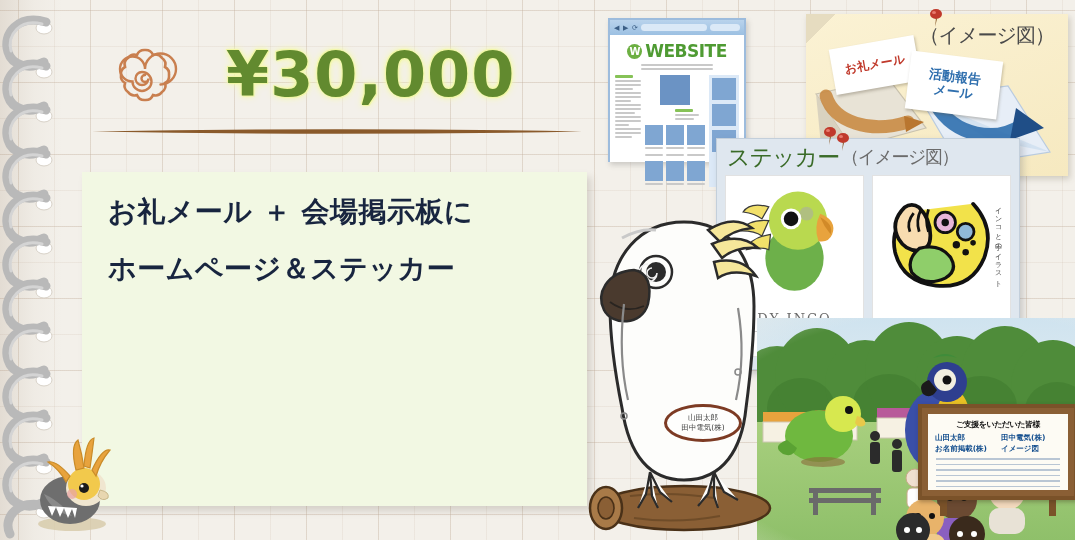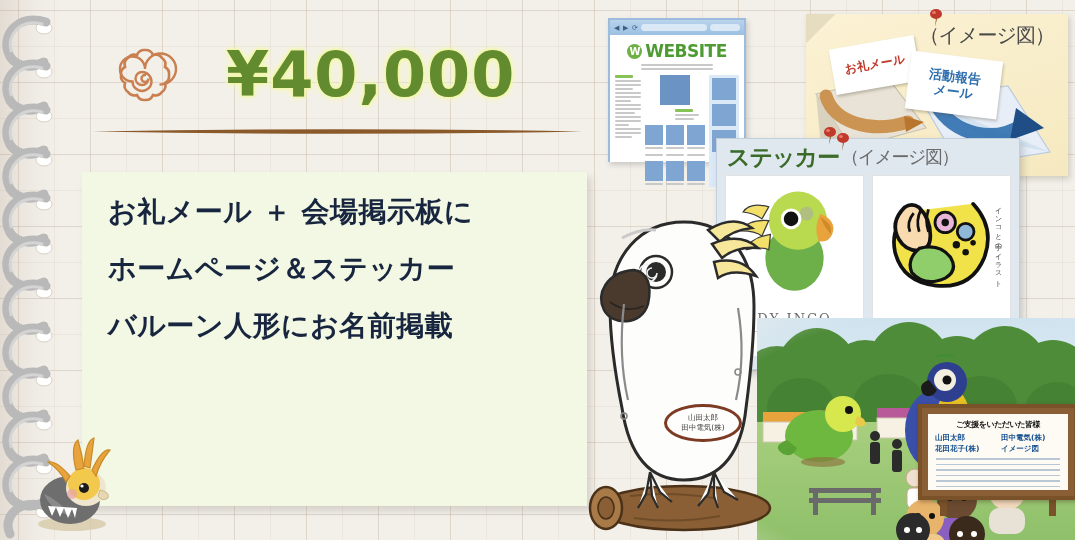--- a/index.html
+++ b/index.html
@@ -141,21 +141,21 @@
   
   .sticker-panel {
     position: absolute; left: 716px; top: 138px; width: 304px; height: 232px;
     background: #dfe7ef;
     border: 1px solid #c3cfdb;
     box-shadow: 3px 4px 7px rgba(90,95,105,.28);
   }
   .sticker-head {
     height: 36px; display: flex; align-items: center; padding-left: 10px; gap: 2px;
   }
-  .sticker-head .t1 { color: #3a6b28; font-weight: 700; font-size: 23px; letter-spacing: -1px; text-align: center; }
+  .sticker-head .t1 { color: #3a6b28; font-weight: 400; font-size: 23px; letter-spacing: -1px; text-align: center; }
   .sticker-head .t2 { color: #6b6b6b; font-size: 18px; letter-spacing: -1.5px; }
   .sticker-row { display: flex; gap: 8px; padding: 0 8px; }
   .sticker-card {
     background: #fff; width: 140px; height: 182px; position: relative;
     border: 1px solid #e2e2e2;
   }
   .sticker-card .brand {
     position: absolute; left: 0; right: 0; bottom: 30px; text-align: center;
     font-family: "DejaVu Serif", "Liberation Serif", serif;
     font-size: 13px; color: #6a6a6a; letter-spacing: 2px;
@@ -286,34 +286,33 @@
       <g fill="none" stroke="#c97f4f" stroke-width="2.6" stroke-linecap="round">
         <path d="M33 8 a8 8 0 0 1 8 5 a8 8 0 0 1 9 3 a8 8 0 0 1 3 9 a8 8 0 0 1 4 8
                  a8 8 0 0 1 -4 8 a8 8 0 0 1 -3 9 a8 8 0 0 1 -9 3 a8 8 0 0 1 -8 5
                  a8 8 0 0 1 -8 -5 a8 8 0 0 1 -9 -3 a8 8 0 0 1 -3 -9 a8 8 0 0 1 -4 -8
                  a8 8 0 0 1 4 -8 a8 8 0 0 1 3 -9 a8 8 0 0 1 9 -3 a8 8 0 0 1 8 -5 Z"></path>
         <path d="M33 33 a3.5 3.5 0 1 0 3.5 3.5 a6.5 6.5 0 1 1 -6.5 -6.5
                  a9.5 9.5 0 1 1 -9.5 9.5 a12.5 12.5 0 1 1 12.5 -12.5
                  a15.5 15.5 0 1 1 15.5 15.5" stroke-width="2.4"></path>
       </g>
     </svg>
-    <div class="price-text">¥40,000</div>
+    <div class="price-text">¥30,000</div>
   </div>
 
   <svg class="divider" viewBox="0 0 490 9" preserveAspectRatio="none">
     <path d="M0 4.5 Q 245 0 490 4.5 Q 245 9 0 4.5 Z" fill="#8a5a2b"></path>
   </svg>
 
   <div class="benefits">
     <div class="benefits-inner">
       <div class="benefit">お礼メール ＋ 会場掲示板に</div>
       <div class="benefit b3">
         <span>ホームページ＆ステッカー</span>
       </div>
-      <div class="benefit">バルーン人形にお名前掲載</div>
     </div>
   </div>
 
   <div class="website">
     <div class="wb-chrome">
       <span class="wb-dot">◀</span>
       <span class="wb-dot">▶</span>
       <span class="wb-dot">⟳</span>
       <span class="wb-bar"></span>
       <span class="wb-bar s"></span>
@@ -603,21 +602,21 @@
     <div class="board-legs">
       <i style="left:22px"></i>
         <i style="right:22px"></i>
     </div>
     <div class="board-frame">
       <div class="board-face">
         <div class="board-title">ご支援をいただいた皆様</div>
         <div class="board-names">
           <span>山田太郎</span>
           <span>田中電気(株)</span>
-          <span>花田花子(株)</span>
+          <span>お名前掲載(株)</span>
           <span>イメージ図</span>
         </div>
         <div class="board-lines">
           <div class="bl"></div>
             <div class="bl"></div>
             <div class="bl"></div>
           <div class="bl"></div>
             <div class="bl"></div>
             <div class="bl"></div>
         </div>

